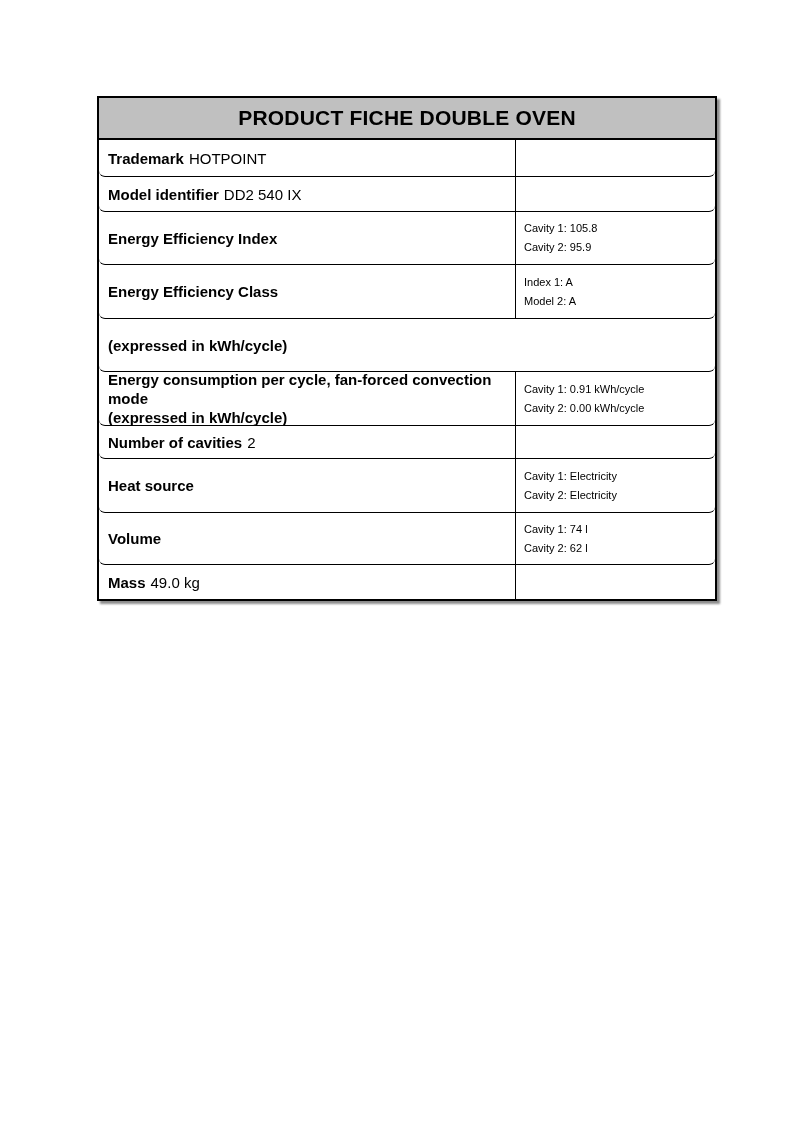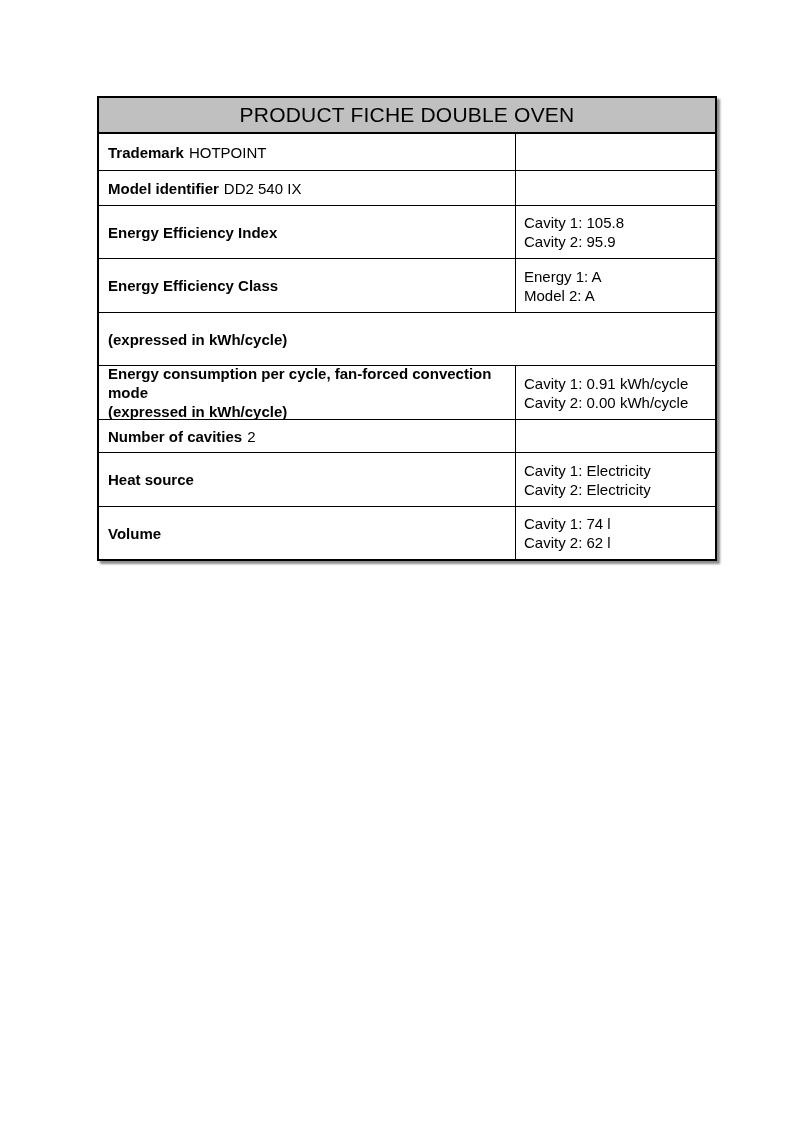--- a/index.html
+++ b/index.html
@@ -20,55 +20,56 @@
     left:97px;
     top:96px;
     width:620px;
     box-sizing:border-box;
     border:2px solid #000000;
     background:#ffffff;
     box-shadow:3px 3px 2px rgba(0,0,0,0.45);
   }
   .fiche-header {
     box-sizing:border-box;
-    height:36px;
+    height:42px;
     background:#c0c0c0;
     border-bottom:2px solid #000000;
     display:flex;
     align-items:center;
     justify-content:center;
-    font-weight:normal;
+    font-weight:bold;
     font-size:21px;
     letter-spacing:0.2px;
   }
   .row {
     display:flex;
     border-bottom:1px solid #000000;
     box-sizing:border-box;
+    border-radius:6px;
   }
   .row:last-child { border-bottom:none; }
   .cell-l {
     flex:0 0 416px;
     box-sizing:border-box;
     padding:3px 10px 3px 9px;
     display:flex;
     flex-direction:column;
     justify-content:center;
     font-size:15px;
     line-height:19px;
   }
   .cell-r {
     flex:1;
     box-sizing:border-box;
     border-left:1px solid #000000;
     padding:3px 6px 3px 8px;
     display:flex;
     flex-direction:column;
     justify-content:center;
-    font-size:15px;
+    font-size:11px;
     line-height:19px;
   }
   .lbl { font-weight:bold; }
   .val { font-weight:normal; }
   .val:not(:empty) { margin-left:5px; }
   .rh-37{height:37px} .rh-35{height:35px} .rh-53{height:53px}
   .rh-54{height:54px} .rh-33{height:33px} .rh-52{height:52px}
   .rh-36{height:36px} .rh-34{height:34px}
 </style>
 </head>
@@ -107,21 +108,21 @@
         <div>Cavity 1: 105.8</div>
         <div>Cavity 2: 95.9</div>
       </div>
     </div>
 
     <div class="row rh-54">
       <div class="cell-l">
         <div><span class="lbl">Energy Efficiency Class</span><span class="val"></span></div>
       </div>
       <div class="cell-r">
-        <div>Energy 1: A</div>
+        <div>Index 1: A</div>
         <div>Model 2: A</div>
       </div>
     </div>
 
     <div class="row rh-53">
       <div class="cell-l">
         <div class="lbl">(expressed in kWh/cycle)</div>
       </div>
     </div>
 
@@ -160,15 +161,24 @@
       <div class="cell-l">
         <div><span class="lbl">Volume</span><span class="val"></span></div>
       </div>
       <div class="cell-r">
         <div>Cavity 1: 74 l</div>
         <div>Cavity 2: 62 l</div>
       </div>
     </div>
 
 
+    <div class="row rh-34">
+      <div class="cell-l">
+        <div><span class="lbl">Mass</span><span class="val">49.0 kg</span></div>
+      </div>
+      <div class="cell-r">
+        <div></div>
+        <div></div>
+      </div>
+    </div>
 
   </div>
 </div>
 
 </body></html>

